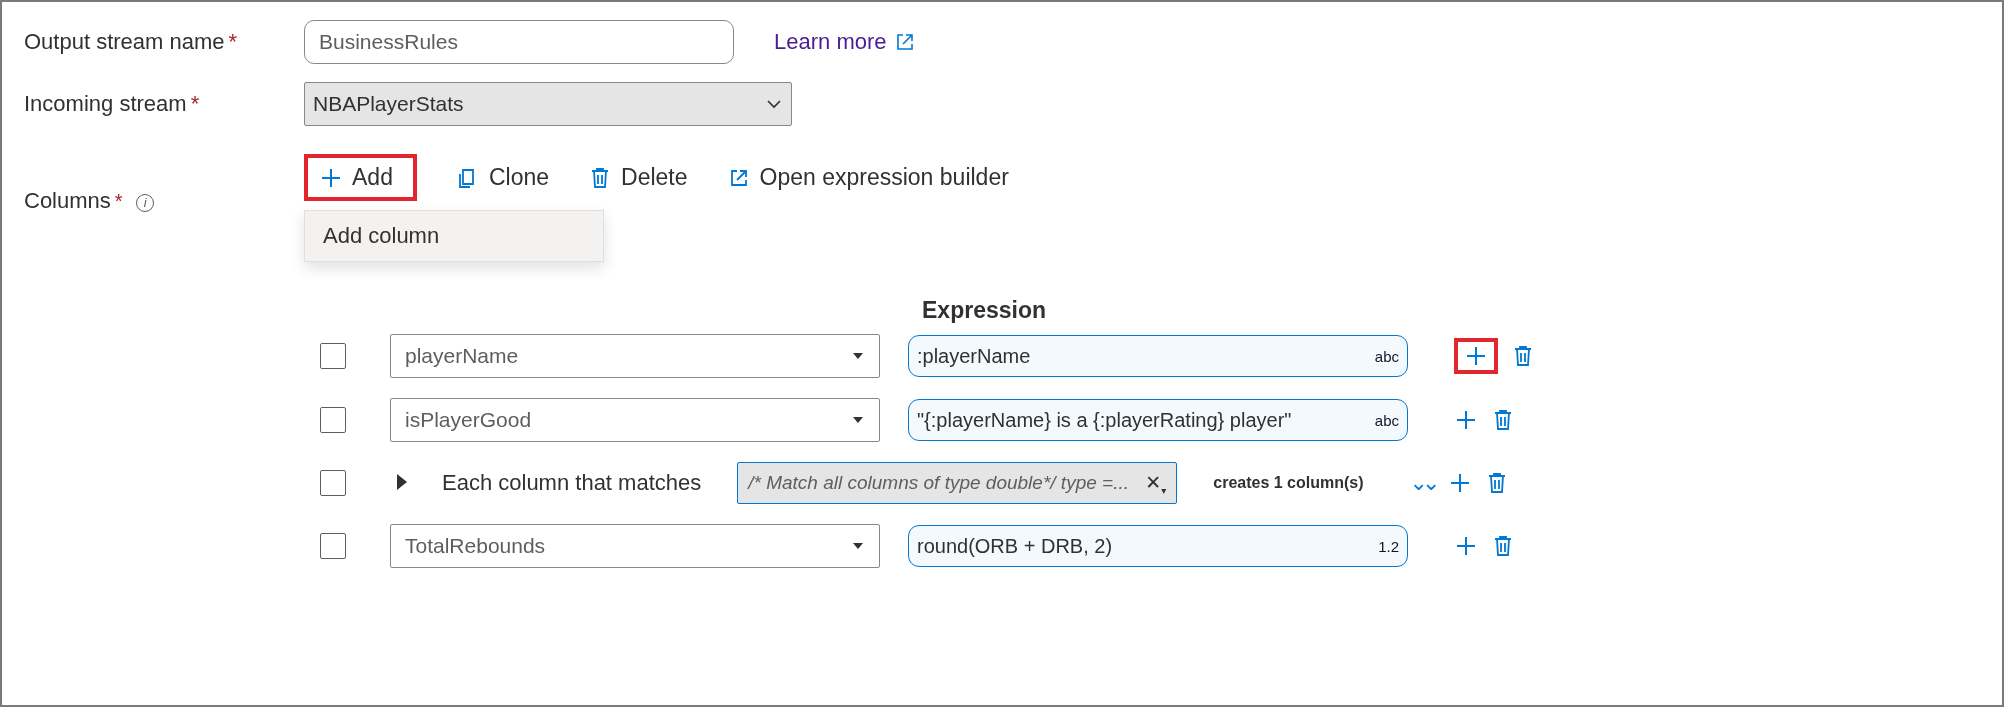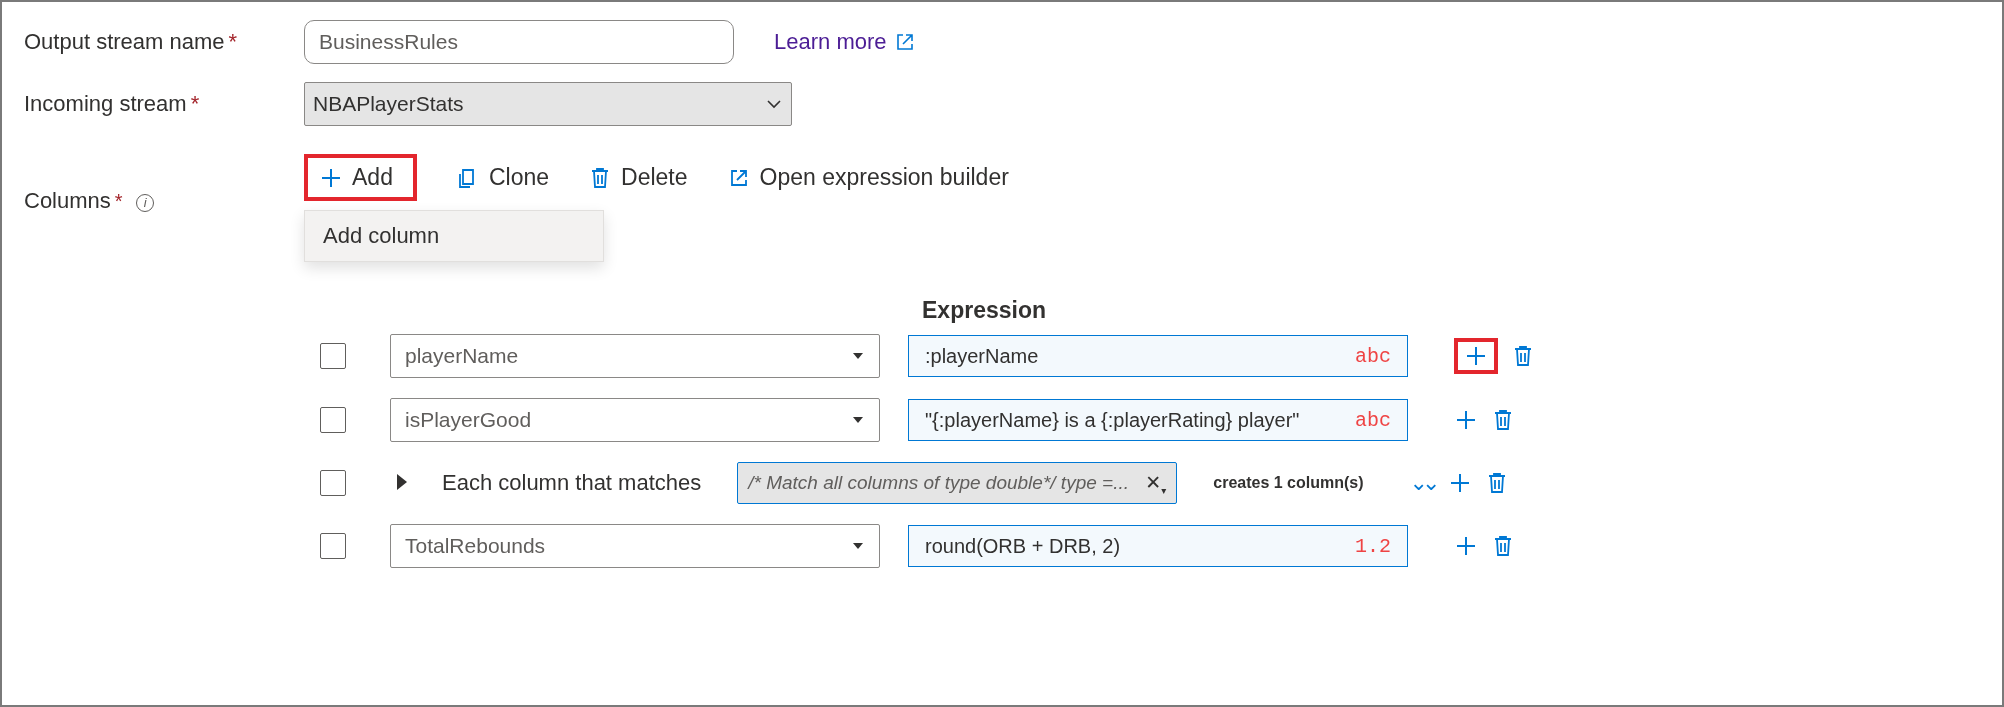--- a/index.html
+++ b/index.html
@@ -91,26 +91,26 @@
   }
   .name-select {
     width: 490px; height: 44px;
     border: 1px solid #8a8886; border-radius: 2px;
     padding: 0 14px; font-size: 21px; color: #605e5c;
     display: flex; align-items: center; justify-content: space-between;
     background: #fff;
   }
   .expr-input {
     width: 500px; height: 42px;
-    border: 1px solid #0078d4; border-radius: 0;
+    border: 1px solid #0078d4; border-radius: 11px;
     background: #f3f9fd;
-    padding: 0 16px; font-size: 20px; color: #323130;
+    padding: 0 8px; font-size: 20px; color: #323130;
     display: flex; align-items: center; justify-content: space-between;
   }
-  .expr-badge { font-size: 20px; color: #ef4444; font-family: Liberation Mono, monospace; }
+  .expr-badge { font-size: 15px; color: #0f172a; }
   .row-actions { display: flex; align-items: center; gap: 14px; margin-left: 18px;}
   .icon-btn { color:#0078d4; cursor:pointer; display:inline-flex; }
   .plus-highlight {
     border: 4px solid #e3262d; padding: 2px 6px;
   }
 
   .pattern-row .match-label {
     font-weight: 400; font-size: 22px; margin-right: 8px;
   }
   .pattern-expr {

